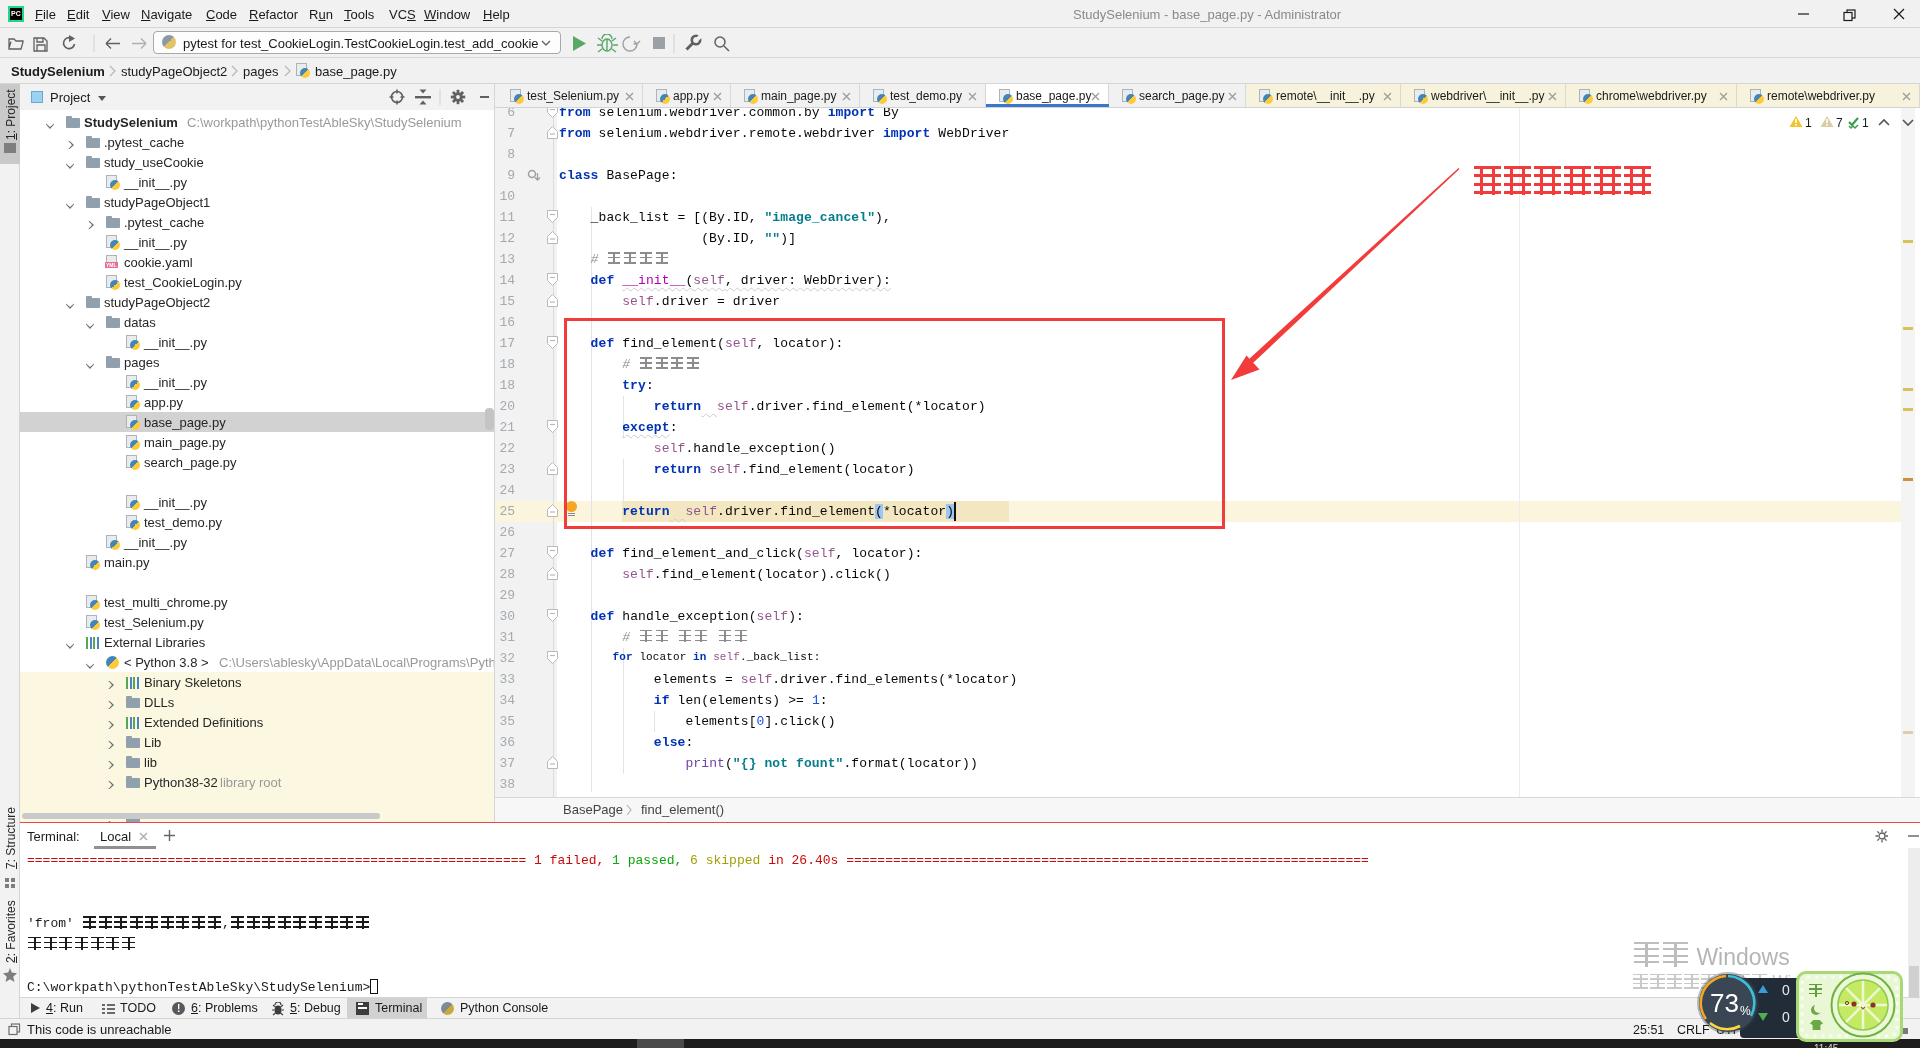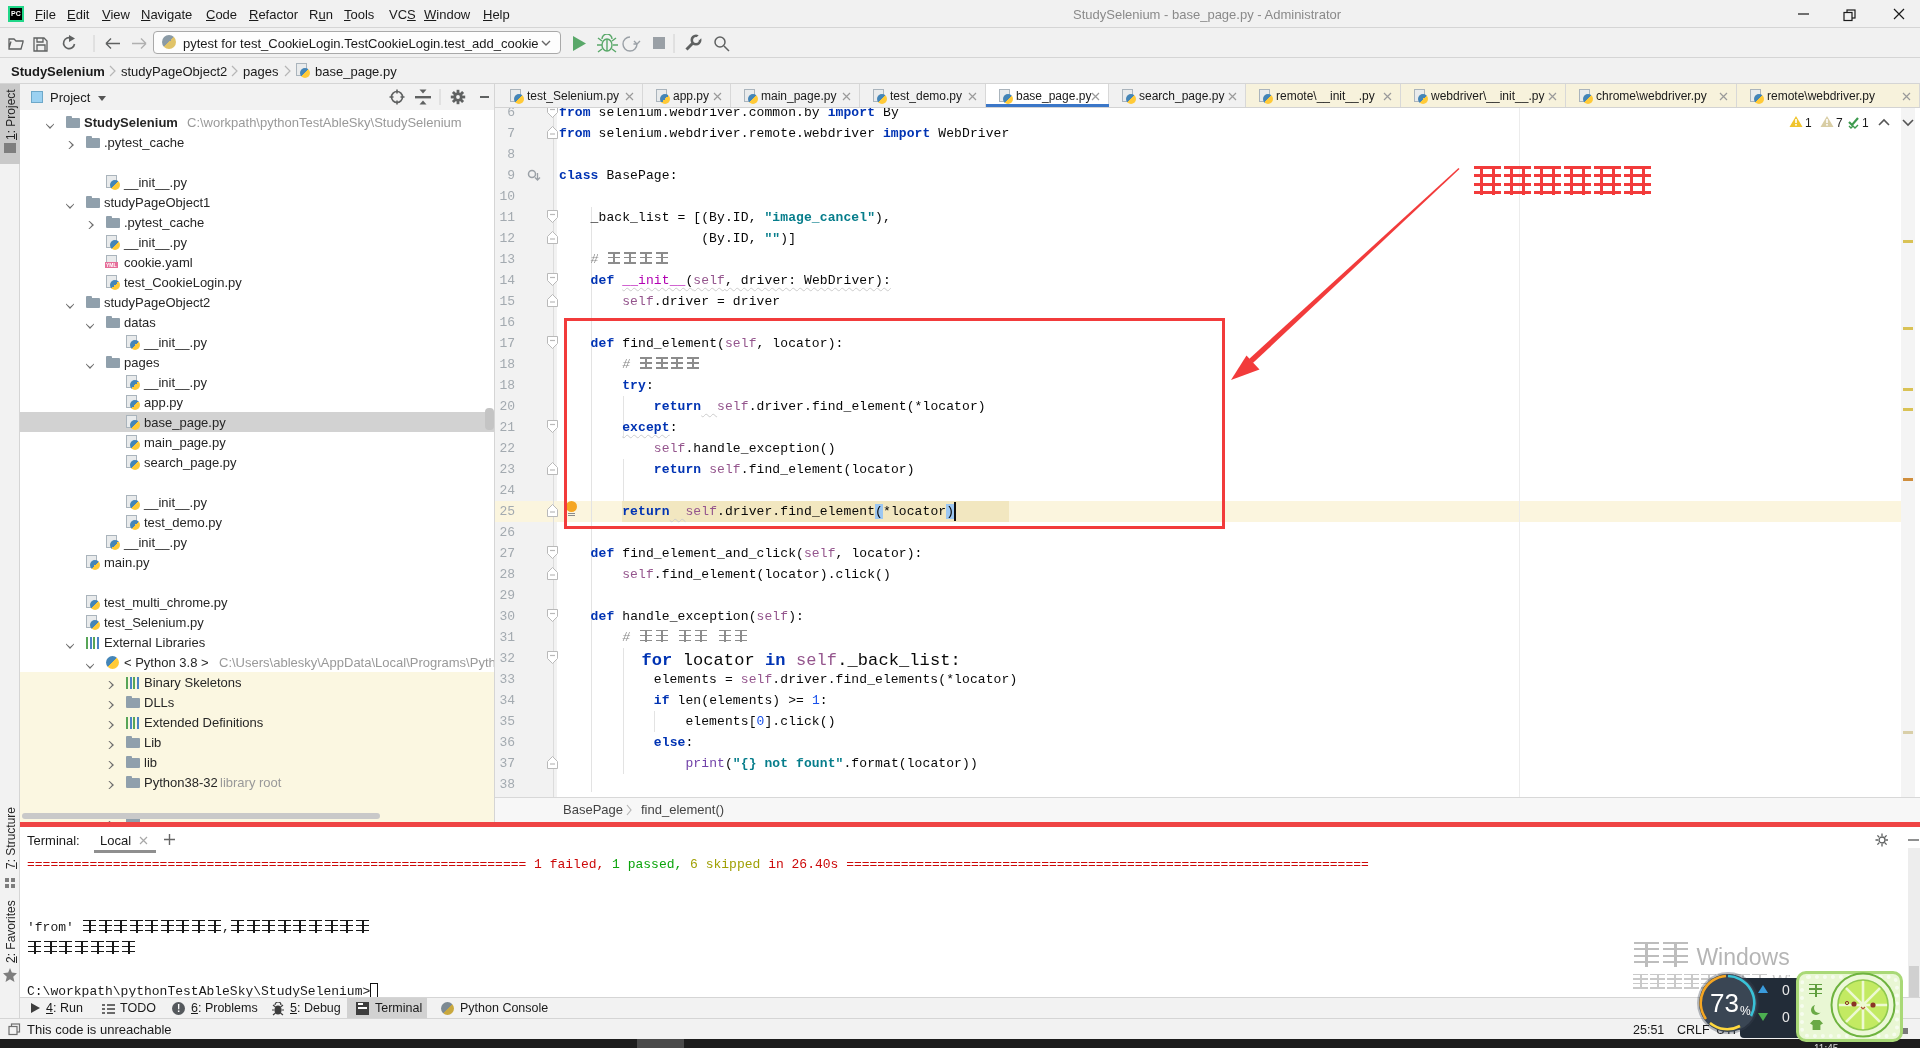--- a/index.html
+++ b/index.html
@@ -148,20 +148,25 @@
 <div class="row" style="top:28px">
       <span class="cvd" style="left:26px"></span>
       <span class="fo" style="left:46px"></span>
       <span class="txt" style="left:64px;font-weight:bold;">StudySelenium</span>
       <span class="txt" style="left:167px;color:#999">C:\workpath\pythonTestAbleSky\StudySelenium</span>
     </div>
 <div class="row" style="top:48px">
       <span class="cvr" style="left:46px"></span>
       <span class="fo" style="left:66px"></span>
       <span class="txt" style="left:84px;">.pytest_cache</span>
+    </div>
+<div class="row" style="top:68px">
+      <span class="cvd" style="left:46px"></span>
+      <span class="fo" style="left:66px"></span>
+      <span class="txt" style="left:84px;">study_useCookie</span>
     </div>
 <div class="row" style="top:88px">
       <span class="pyf" style="left:86px"></span>
       <span class="txt" style="left:104px;">__init__.py</span>
     </div>
 <div class="row" style="top:108px">
       <span class="cvd" style="left:46px"></span>
       <span class="fo" style="left:66px"></span>
       <span class="txt" style="left:84px;">studyPageObject1</span>
     </div>
@@ -484,21 +489,21 @@
 <div class="mono a" style="left:64px;top:270px;font-size:13px;letter-spacing:0.1px;color:#080808;white-space:pre;font-weight:normal">        <b style="color:#0033B3">try</b>:</div>
 <div class="mono a" style="left:64px;top:291px;font-size:13px;letter-spacing:0.1px;color:#080808;white-space:pre;font-weight:normal">            <b style="color:#0033B3">return</b><span style="text-decoration:underline wavy #cccccc 1px;text-underline-offset:3px">  </span><span style="color:#94558D">self</span>.driver.find_element(*locator)</div>
 <div class="mono a" style="left:64px;top:312px;font-size:13px;letter-spacing:0.1px;color:#080808;white-space:pre;font-weight:normal">        <span style="text-decoration:underline wavy #cccccc 1px;text-underline-offset:3px"><b style="color:#0033B3">except</b></span>:</div>
 <div class="mono a" style="left:64px;top:333px;font-size:13px;letter-spacing:0.1px;color:#080808;white-space:pre;font-weight:normal">            <span style="color:#94558D">self</span>.handle_exception()</div>
 <div class="mono a" style="left:64px;top:354px;font-size:13px;letter-spacing:0.1px;color:#080808;white-space:pre;font-weight:normal">            <b style="color:#0033B3">return</b> <span style="color:#94558D">self</span>.find_element(locator)</div>
 <div class="mono a" style="left:64px;top:396px;font-size:13px;letter-spacing:0.1px;color:#080808;white-space:pre;font-weight:normal">        <b style="color:#0033B3">return</b><span style="text-decoration:underline wavy #cccccc 1px;text-underline-offset:3px">  </span><span style="color:#94558D">self</span>.driver.find_element<span style="background:#9cc7f2">(</span>*locator<span style="background:#9cc7f2">)</span></div>
 <div class="mono a" style="left:64px;top:438px;font-size:13px;letter-spacing:0.1px;color:#080808;white-space:pre;font-weight:normal">    <b style="color:#0033B3">def</b> find_element_and_click(<span style="color:#94558D">self</span>, locator):</div>
 <div class="mono a" style="left:64px;top:459px;font-size:13px;letter-spacing:0.1px;color:#080808;white-space:pre;font-weight:normal">        <span style="color:#94558D">self</span>.find_element(locator).click()</div>
 <div class="mono a" style="left:64px;top:501px;font-size:13px;letter-spacing:0.1px;color:#080808;white-space:pre;font-weight:normal">    <b style="color:#0033B3">def</b> handle_exception(<span style="color:#94558D">self</span>):</div>
 <div class="mono a" style="left:64px;top:522px;font-size:13px;letter-spacing:0.1px;color:#080808;white-space:pre;font-weight:normal">        <i style="color:#8C8C8C"># <span class="cj" style="width:12px;height:12px;margin:0 1.9px;vertical-align:-1px"></span><span class="cj" style="width:12px;height:12px;margin:0 1.9px;vertical-align:-1px"></span> <span class="cj" style="width:12px;height:12px;margin:0 1.9px;vertical-align:-1px"></span><span class="cj" style="width:12px;height:12px;margin:0 1.9px;vertical-align:-1px"></span> <span class="cj" style="width:12px;height:12px;margin:0 1.9px;vertical-align:-1px"></span><span class="cj" style="width:12px;height:12px;margin:0 1.9px;vertical-align:-1px"></span></i></div>
-<div class="mono a" style="left:64px;top:543px;font-size:17px;letter-spacing:0.1px;color:#080808;white-space:pre;font-weight:normal">        <b style="color:#0033B3">for</b> locator <b style="color:#0033B3">in</b> <span style="color:#94558D">self</span>._back_list:</div>
+<div class="mono a" style="left:64px;top:543px;font-size:11px;letter-spacing:0.1px;color:#080808;white-space:pre;font-weight:normal">        <b style="color:#0033B3">for</b> locator <b style="color:#0033B3">in</b> <span style="color:#94558D">self</span>._back_list:</div>
 <div class="mono a" style="left:64px;top:564px;font-size:13px;letter-spacing:0.1px;color:#080808;white-space:pre;font-weight:normal">            elements = <span style="color:#94558D">self</span>.driver.find_elements(*locator)</div>
 <div class="mono a" style="left:64px;top:585px;font-size:13px;letter-spacing:0.1px;color:#080808;white-space:pre;font-weight:normal">            <b style="color:#0033B3">if</b> len(elements) &gt;= <span style="color:#1750EB">1</span>:</div>
 <div class="mono a" style="left:64px;top:606px;font-size:13px;letter-spacing:0.1px;color:#080808;white-space:pre;font-weight:normal">                elements[<span style="color:#1750EB">0</span>].click()</div>
 <div class="mono a" style="left:64px;top:627px;font-size:13px;letter-spacing:0.1px;color:#080808;white-space:pre;font-weight:normal">            <b style="color:#0033B3">else</b>:</div>
 <div class="mono a" style="left:64px;top:648px;font-size:13px;letter-spacing:0.1px;color:#080808;white-space:pre;font-weight:normal">                <span style="color:#7141A8">print</span>(<b style="color:#067D8B">"{} not fount"</b>.format(locator))</div>
 <div class="a" style="left:459px;top:394px;width:2px;height:19px;background:#111"></div>
 <svg class="a" style="left:1294px;top:6px;z-index:3" width="130" height="18" viewBox="0 0 130 18">
 <path d="M7 2 L13.5 13 H0.5 Z" fill="#f0c42c"></path>
       <rect x="6.2" y="5" width="1.6" height="4" fill="#fff"></rect>
       <rect x="6.2" y="10" width="1.6" height="1.6" fill="#fff"></rect>
@@ -522,21 +527,21 @@
 <div class="a" style="left:1408px;top:623px;width:10px;height:3px;background:#d9cfa8"></div>
 </div>
 
 <div class="a" style="left:495px;top:797px;width:1425px;height:25px;background:#f7f7f7;border-top:1px solid #d8d8d8"></div>
 <div class="a" style="left:563px;top:802px;font-size:13px;color:#444">BasePage</div>
 <svg class="a" style="left:625px;top:804px" width="8" height="12">
     <path d="M2 1 l4 5 l-4 5" fill="none" stroke="#b6b6b6" stroke-width="1.2"></path>
   </svg>
 <div class="a" style="left:641px;top:802px;font-size:13px;color:#444">find_element()</div>
 
-<div id="term" class="a" style="left:20px;top:822px;width:1900px;height:175px;background:#fff;border-top:5px solid #ef4444">
+<div id="term" class="a" style="left:20px;top:822px;width:1900px;height:175px;background:#fff;border-top:1px solid #ef4444">
 <div class="a" style="left:7px;top:6px;font-size:13px;color:#1a1a1a">Terminal:</div>
 <div class="a" style="left:80px;top:6px;font-size:13px;color:#1a1a1a">Local</div>
 <svg class="a" style="left:119px;top:9px" width="9" height="9">
       <path d="M1 1 L8 8 M8 1 L1 8" stroke="#a8a8a8" stroke-width="1.2"></path>
     </svg>
 <div class="a" style="left:74px;top:23px;width:62px;height:3px;background:#8f8f8f"></div>
 <svg class="a" style="left:143px;top:6px" width="13" height="13">
       <path d="M6.5 1 V12 M1 6.5 H12" stroke="#666" stroke-width="1.4"></path>
     </svg>
 <svg class="a" style="left:1855px;top:6px" width="45" height="14" viewBox="0 0 45 14">

